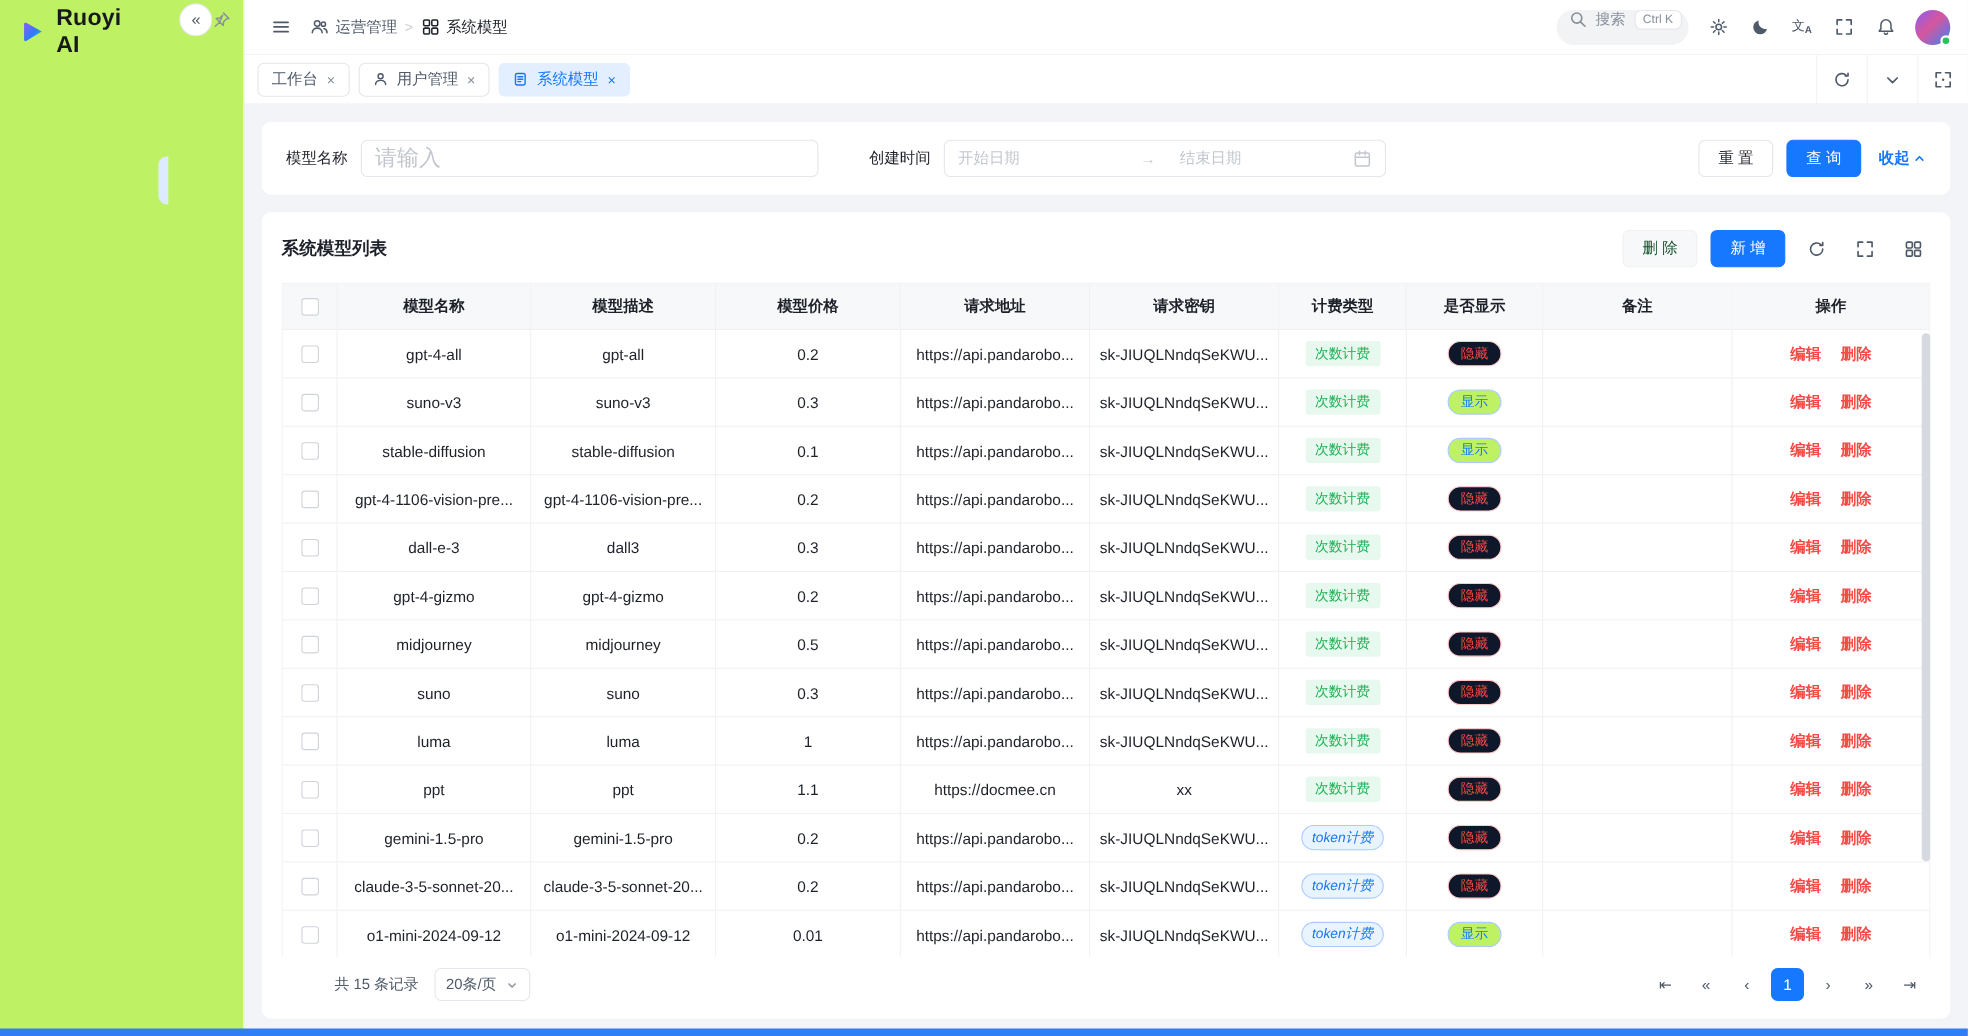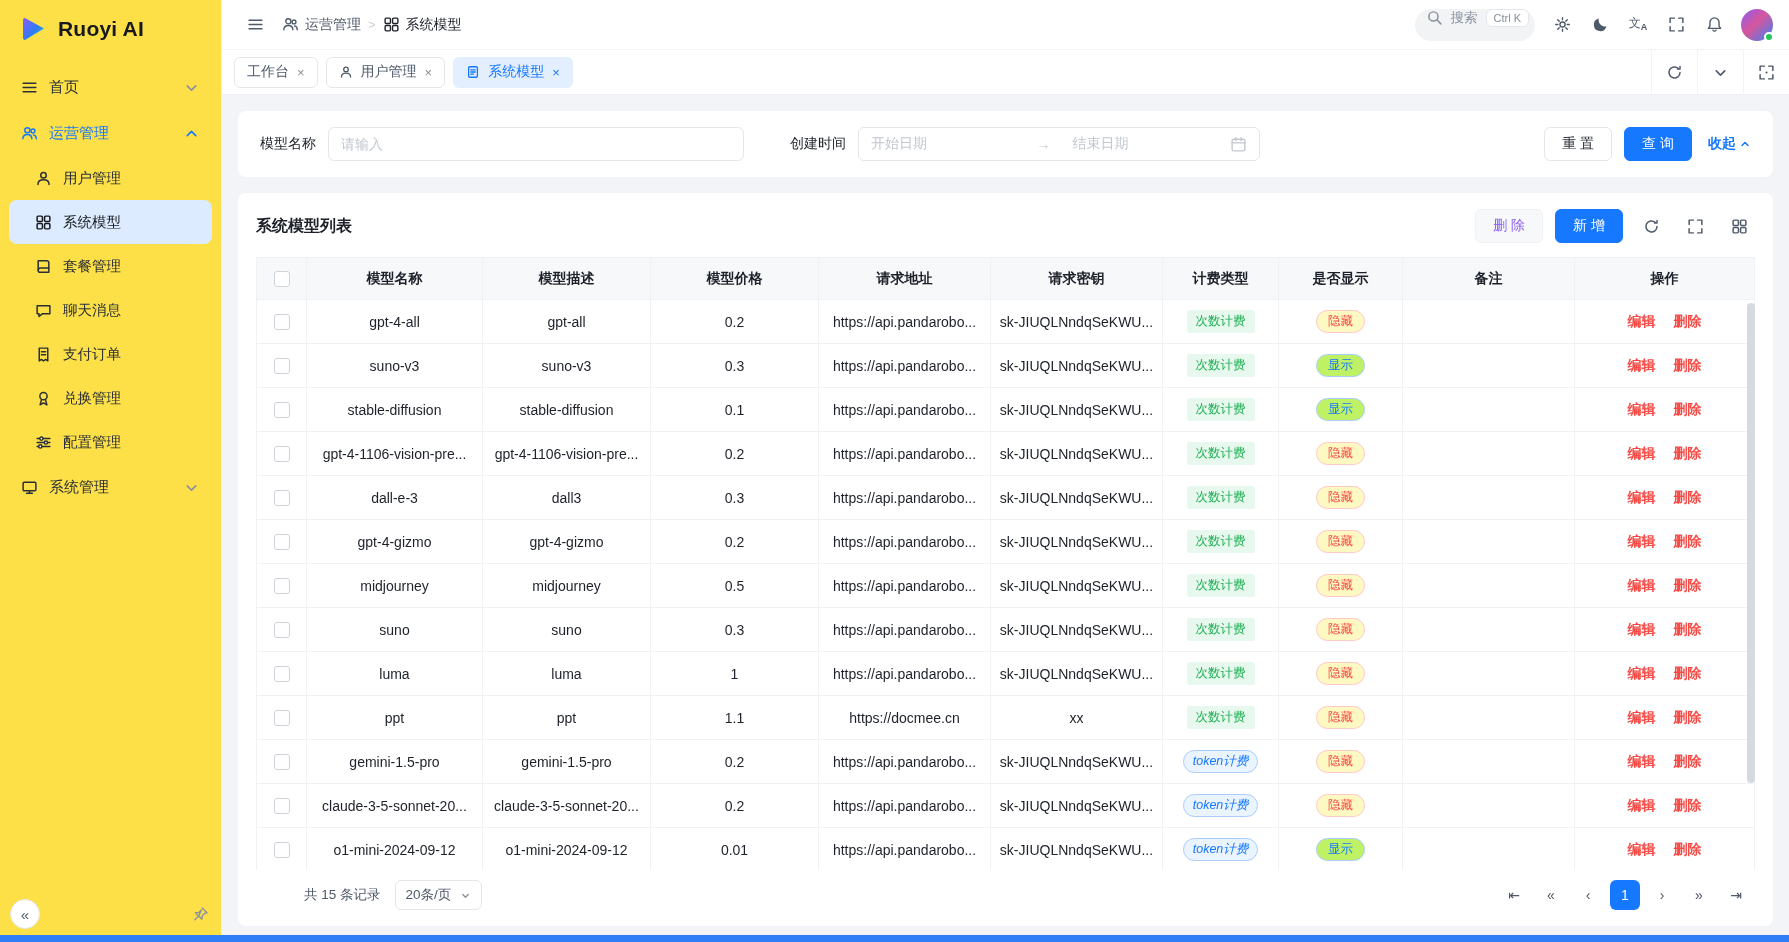--- a/index.html
+++ b/index.html
@@ -1,20 +1,20 @@
 <!DOCTYPE html>
 <html><head>
 <meta charset="utf-8">
 <style>
   * { margin:0; padding:0; box-sizing:border-box; }
   html,body { width:1789px; height:942px; overflow:hidden; font-family:"Liberation Sans","DejaVu Sans",sans-serif; background:#f3f4f7; color:#1d2129; }
   .app { display:flex; width:1789px; height:942px; position:relative; }
 
   
-  .sidebar { width:222px; background:#fde047; border-right:1px solid #eef0f3; display:flex; flex-direction:column; position:relative; z-index:2; }
+  .sidebar { width:222px; background:#bef264; border-right:1px solid #eef0f3; display:flex; flex-direction:row; position:relative; z-index:2; }
   .logo { height:58px; display:flex; align-items:center; gap:10px; padding:0 18px; }
   .logo-text { font-size:21px; font-weight:bold; color:#17191c; letter-spacing:.2px; }
   .nav { flex:1; padding:6px 9px; overflow:hidden; }
   .nav-item { height:46px; display:flex; align-items:center; gap:11px; padding:0 12px; border-radius:8px; font-size:15px; color:#2a2f36; cursor:pointer; }
   .nav-item.blue { color:#1677ff; }
   .chev { margin-left:auto; color:#8a919f; display:flex; }
   .nav-item.blue .chev { color:#1677ff; }
   .nav-subitem { height:44px; display:flex; align-items:center; gap:11px; padding:0 12px 0 26px; border-radius:8px; font-size:14.5px; color:#2a2f36; cursor:pointer; }
   .nav-subitem.active { background:#dcebff; color:#17191c; }
   .ic { width:17px; height:17px; flex:none; }
@@ -46,52 +46,52 @@
   .tab-x { font-size:13px; color:#86909c; line-height:1; }
   .tab.active .tab-x { color:#1677ff; }
   .tabbar-right { margin-left:auto; display:flex; height:100%; align-items:center; }
   .tb-btn { width:46px; height:100%; display:flex; align-items:center; justify-content:center; color:#4e5969; border:none; background:none; border-left:1px solid #f2f3f5; cursor:pointer; }
 
   
   .content { flex:1; min-height:0; background:#f3f4f7; padding:16px; display:flex; flex-direction:column; gap:16px; }
 
   .filter-card { background:#fff; border-radius:8px; padding:16px 22px; display:flex; align-items:center; flex:none; }
   .f-label { font-size:14px; color:#1d2129; margin-right:12px; white-space:nowrap; }
-  .f-input { width:416px; height:34px; border:1px solid #e5e6eb; border-radius:6px; padding:0 12px; font-size:14px; color:#1d2129; outline:none; }
+  .f-input { width:416px; height:34px; border:1px solid #e5e6eb; border-radius:6px; padding:0 12px; font-size:20px; color:#1d2129; outline:none; }
   .f-input::placeholder { color:#c2c7cf; }
   .f-group { display:flex; align-items:center; }
   .gap-l { margin-left:46px; }
   .date-range { width:402px; height:34px; border:1px solid #e5e6eb; border-radius:6px; display:flex; align-items:center; padding:0 12px; font-size:14px; color:#c2c7cf; cursor:pointer; }
   .date-ph { flex:1; }
   .date-ph.end { text-align:left; padding-left:14px; }
   .date-arrow { color:#c2c7cf; padding:0 8px; }
   .filter-actions { margin-left:auto; display:flex; align-items:center; gap:12px; }
   .btn { height:34px; padding:0 17px; border-radius:6px; font-size:14px; display:inline-flex; align-items:center; justify-content:center; cursor:pointer; border:1px solid #e5e6eb; background:#fff; color:#2a2f36; white-space:nowrap; }
   .btn-primary { background:#1677ff; border-color:#1677ff; color:#fff; }
   .link-collapse { display:flex; align-items:center; gap:3px; color:#1677ff; font-size:14px; font-weight:bold; cursor:pointer; margin-left:4px; }
 
   .table-card { background:#fff; border-radius:8px; flex:1; min-height:0; padding:16px 18px 10px; display:flex; flex-direction:column; position:relative; }
   .card-head { display:flex; align-items:center; margin-bottom:14px; flex:none; }
   .card-title { font-size:16px; color:#1d2129; }
   .card-actions { margin-left:auto; display:flex; align-items:center; gap:12px; }
-  .btn-del-disabled { background:#f7f8fa; border:1px solid #f0f1f4; color:#8b5cf6; cursor:not-allowed; }
+  .btn-del-disabled { background:#f7f8fa; border:1px solid #f0f1f4; color:#14532d; cursor:not-allowed; }
   .mini-btn { width:32px; height:32px; border:none; background:none; color:#4e5969; display:flex; align-items:center; justify-content:center; cursor:pointer; }
 
   .table-wrap { flex:1; min-height:0; overflow:hidden; position:relative; }
   table { width:100%; border-collapse:collapse; table-layout:fixed; }
   th,td { border:1px solid #f0f1f4; height:44px; padding:0 8px; font-size:14px; text-align:center; white-space:nowrap; overflow:hidden; text-overflow:ellipsis; color:#1d2129; }
   thead th { background:#f7f8fa; height:42px; font-weight:bold; font-size:14px; }
   tbody tr { background:#fff; }
 
   .checkbox { display:inline-block; width:16px; height:16px; border:1.5px solid #cfd3da; border-radius:3px; background:#fff; vertical-align:middle; cursor:pointer; }
 
   .pill { display:inline-block; font-size:12.5px; line-height:1; white-space:nowrap; }
   .tag-count { background:#e7f8ee; color:#1fb155; border-radius:3px; padding:5px 9px; }
   .tag-token { background:#eaf4ff; color:#1677ff; border:1px solid #a9ccff; border-radius:12px; padding:4px 9px;font-style:italic; }
-  .tag-hide  { background:#fef9c3; color:#f54a45; border:1px solid #ffc9c7; border-radius:12px; padding:4px 11px; }
+  .tag-hide  { background:#0f172a; color:#f54a45; border:1px solid #ffc9c7; border-radius:12px; padding:4px 11px; }
   .tag-show  { background:#bef264; color:#1677ff; border:1px solid #a9ccff; border-radius:12px; padding:4px 11px; }
 
   .op-link { color:#f54a45; font-size:14px; margin:0 7px; cursor:pointer; text-decoration:none; font-weight:bold; }
 
   .v-scrollbar { position:absolute; right:0; top:46px; width:8px; height:480px; border-radius:4px; background:#d6d9df; }
 
   .pagination-bar { flex:none; display:flex; align-items:center; padding:10px 4px 6px;margin-left:44px; }
   .total-text { font-size:13.5px; color:#4e5969; }
   .page-size { margin-left:14px; height:30px; border:1px solid #e5e6eb; border-radius:6px; display:flex; align-items:center; gap:9px; padding:0 10px; font-size:13.5px; color:#4e5969; cursor:pointer; background:#fff; }
   .pager { margin-left:auto; display:flex; align-items:center; gap:7px; }

